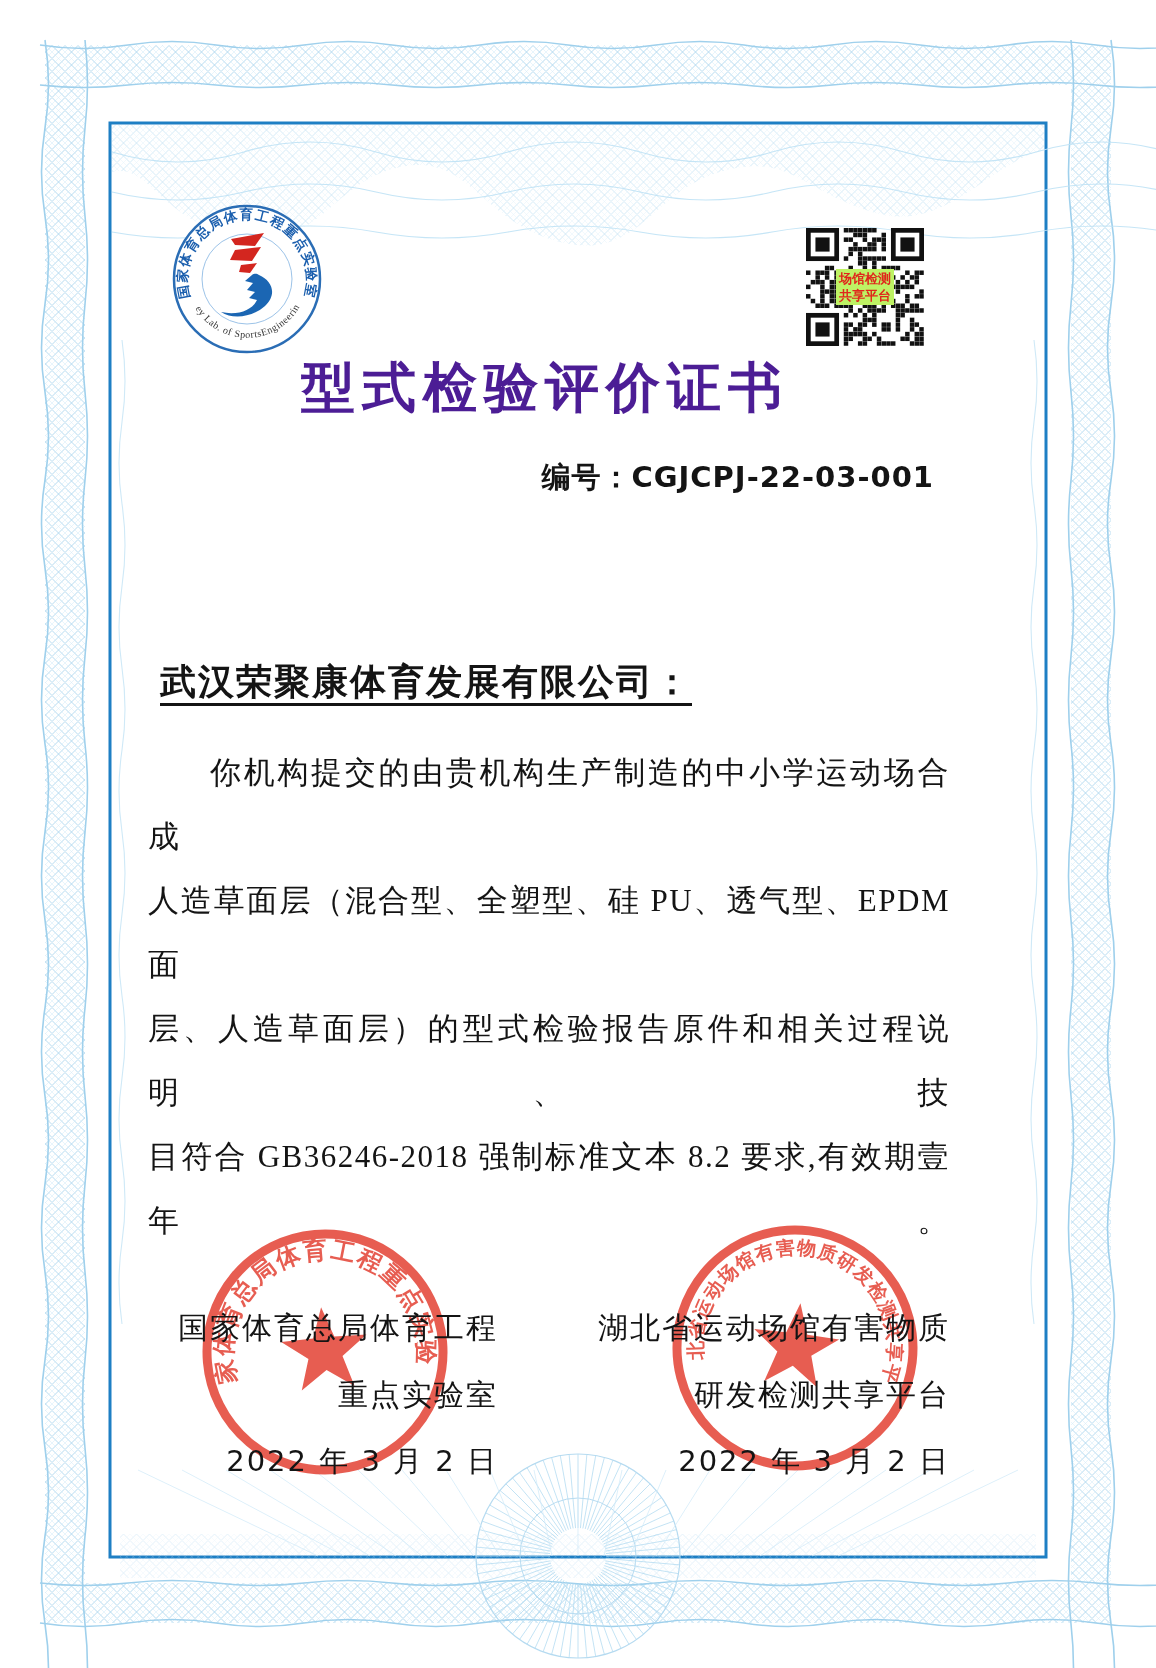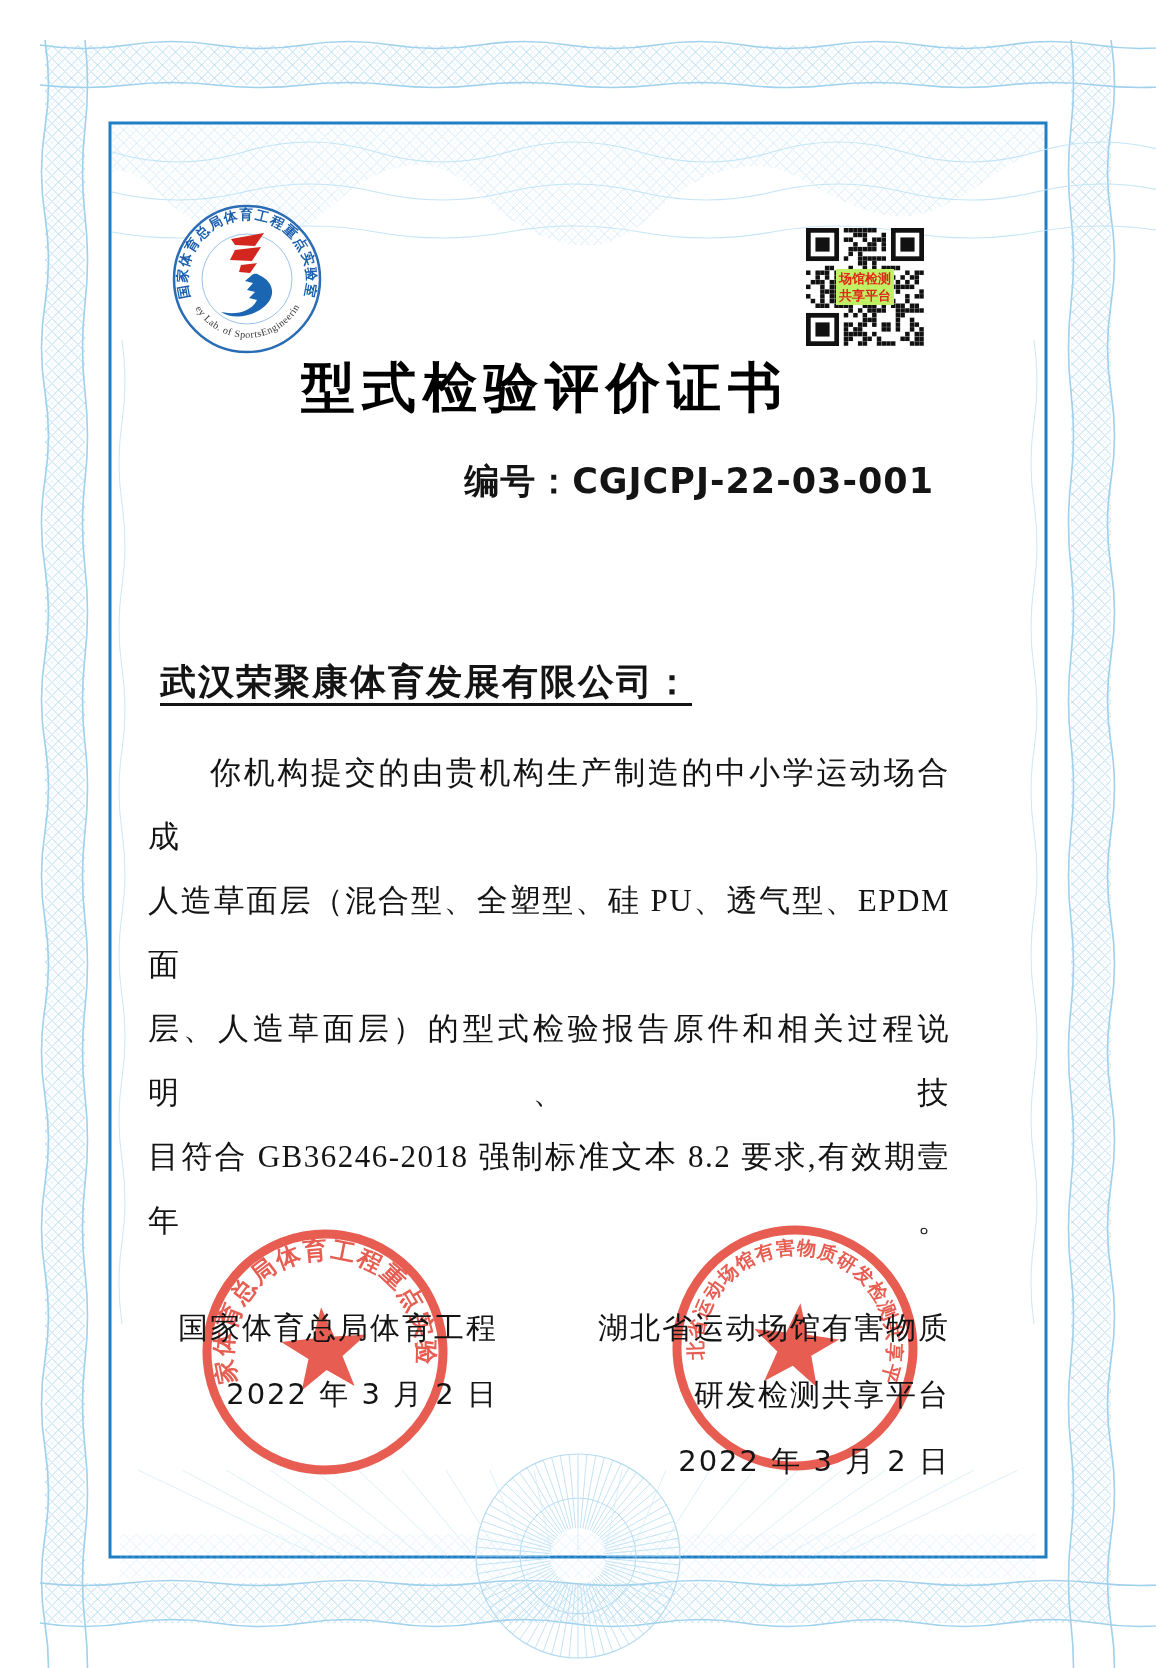--- a/index.html
+++ b/index.html
@@ -12,23 +12,23 @@
 
   .logo-wrap{position:absolute;left:167px;top:199px;width:160px;height:160px;}
 
   .qr-wrap{position:absolute;left:806px;top:228px;width:118px;height:118px;}
   .qr-label{position:absolute;left:50%;top:50%;transform:translate(-50%,-50%);
             background:#bef264;padding:1px 3px;text-align:center;
             color:#e0261b;font-weight:bold;font-size:13px;line-height:17px;
             font-family:"Liberation Sans","DejaVu Sans",sans-serif;white-space:nowrap;}
 
   .title{position:absolute;left:110px;top:352px;width:870px;text-align:center;
-         font-size:54px;font-weight:700;letter-spacing:7px;color:#000000;}
-
-  .cert-no{position:absolute;top:458px;right:222px;font-size:35px;font-weight:700;
+         font-size:54px;font-weight:700;letter-spacing:7px;color:#4c1d95;}
+
+  .cert-no{position:absolute;top:458px;right:222px;font-size:29px;font-weight:700;
            letter-spacing:1px;white-space:nowrap;
            font-family:"DejaVu Sans","Liberation Sans",sans-serif;}
 
   .recipient{position:absolute;left:160px;top:658px;font-size:36px;font-weight:700;
              letter-spacing:2px;text-decoration:underline;text-underline-offset:9px;
              text-decoration-thickness:2.5px;white-space:nowrap;}
 
   .body-text{position:absolute;left:148px;top:741px;width:802px;font-size:31px;
              line-height:64px;letter-spacing:1.5px;overflow:hidden;}
   .body-line{text-align:justify;text-align-last:justify;white-space:normal;}
@@ -459,20 +459,21 @@
 
   <div class="body-text">
     <div class="body-line indent">你机构提交的由贵机构生产制造的中小学运动场合成</div>
     <div class="body-line">人造草面层（混合型、全塑型、硅 PU、透气型、EPDM 面</div>
     <div class="body-line">层、人造草面层）的型式检验报告原件和相关过程说明、技</div>
     <div class="body-line">目符合 GB36246-2018 强制标准文本 8.2 要求,有效期壹年。</div>
   </div>
 
   <div class="sig sig-left">
     <div>国家体育总局体育工程</div>
+    <div>重点实验室</div>
     <div class="date">2022 年 3 月 2 日</div>
   </div>
   <div class="sig sig-right">
     <div>湖北省运动场馆有害物质</div>
     <div>研发检测共享平台</div>
     <div class="date">2022 年 3 月 2 日</div>
   </div>
 
 </div>
 

